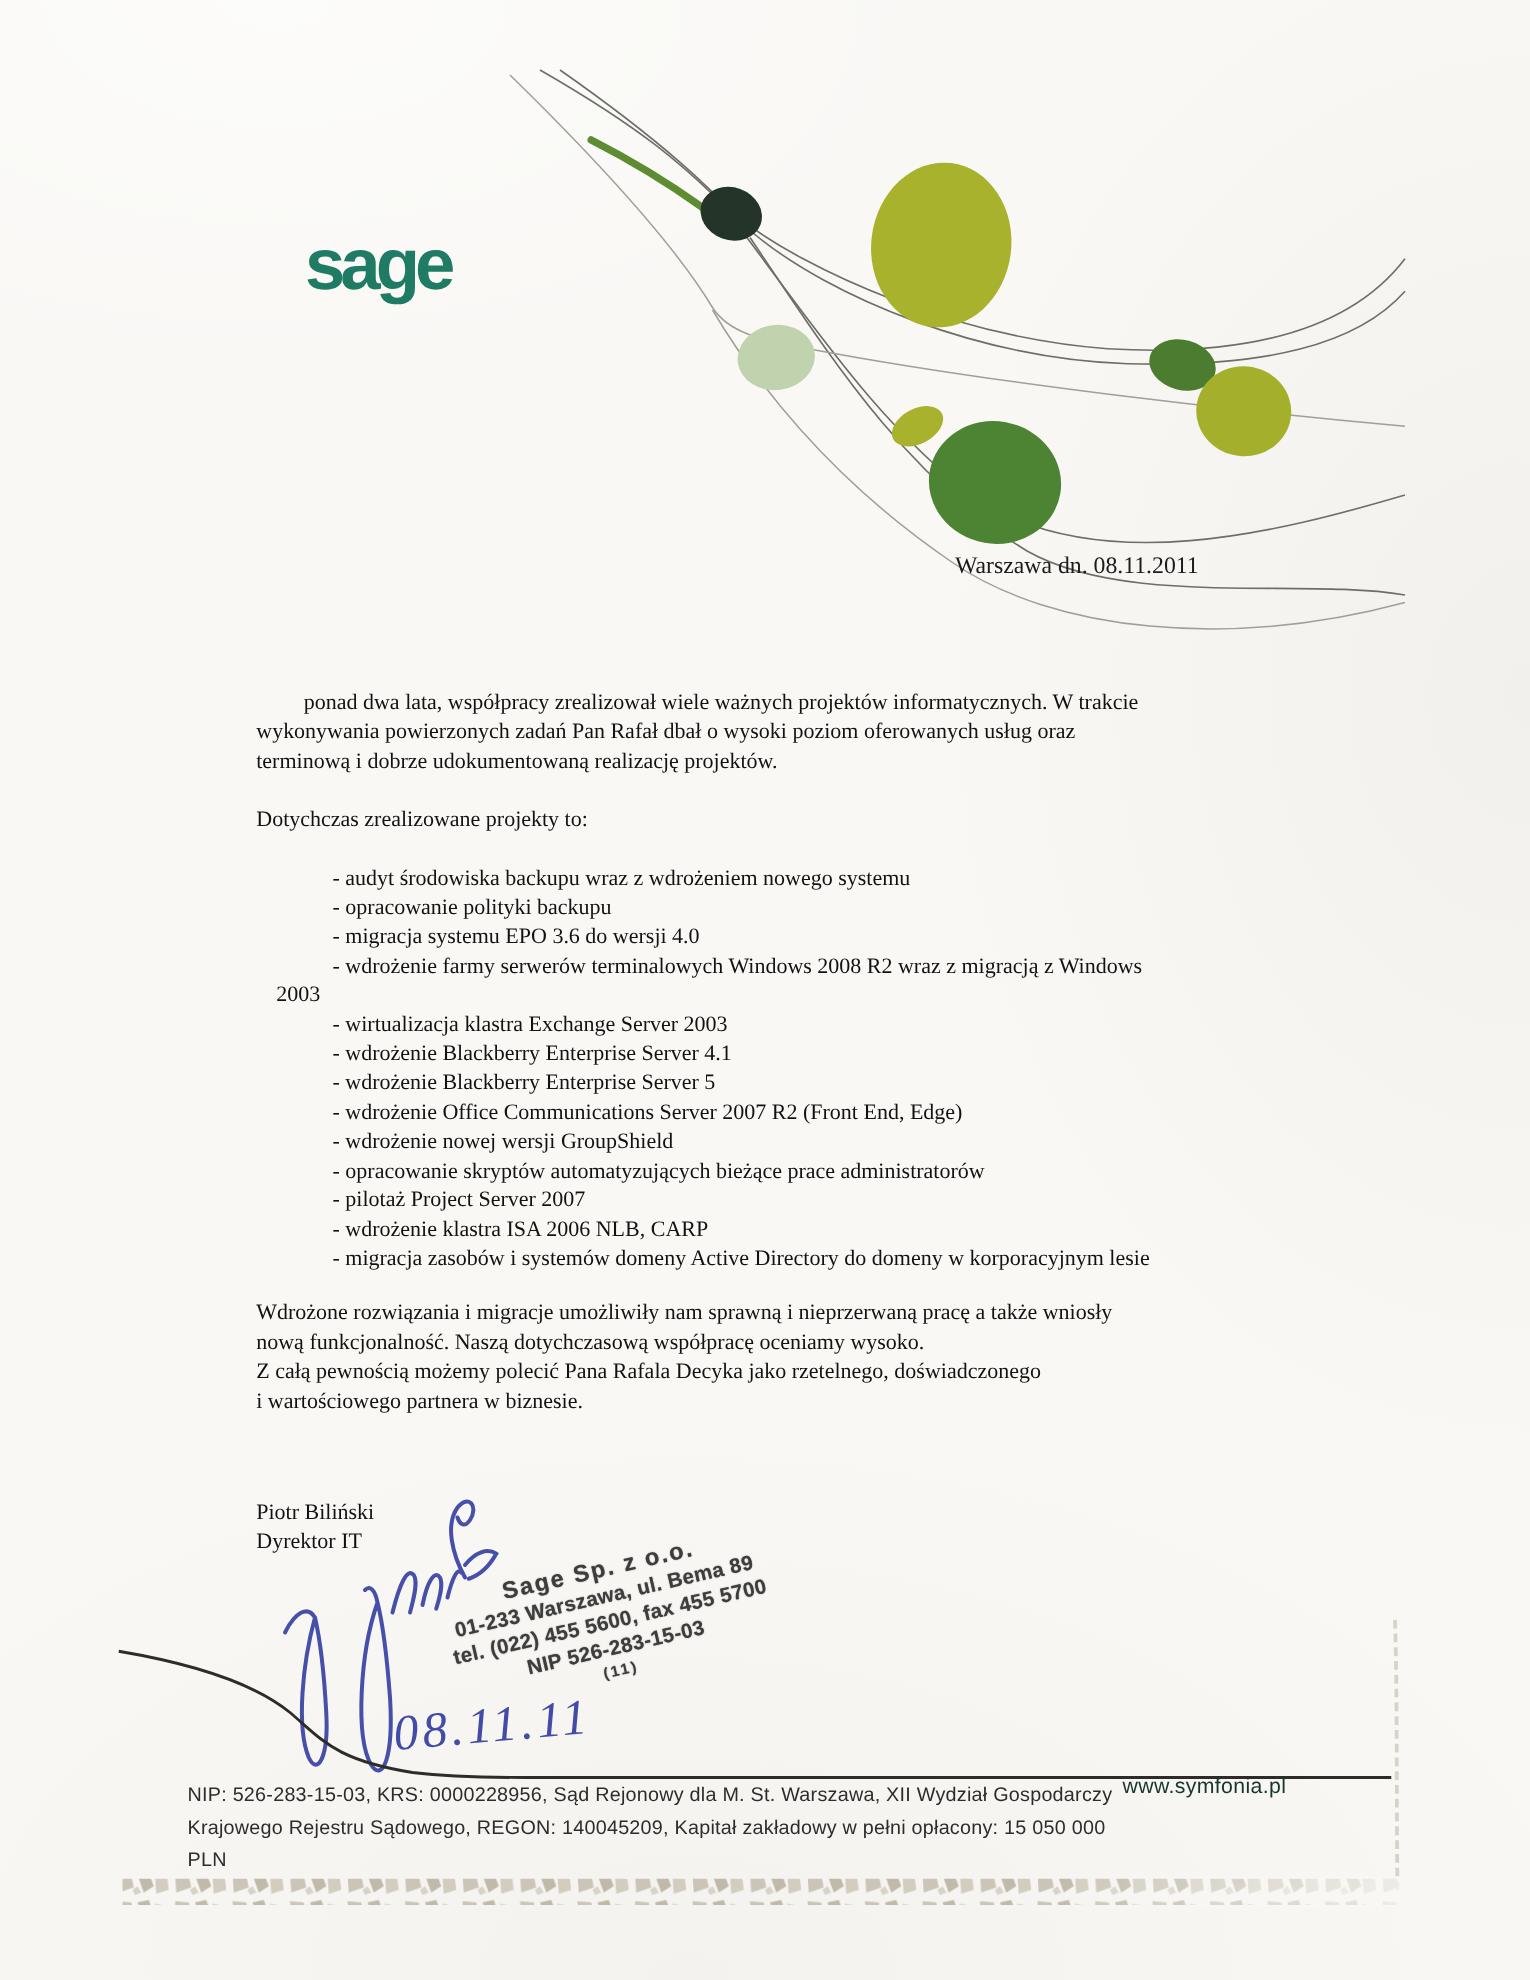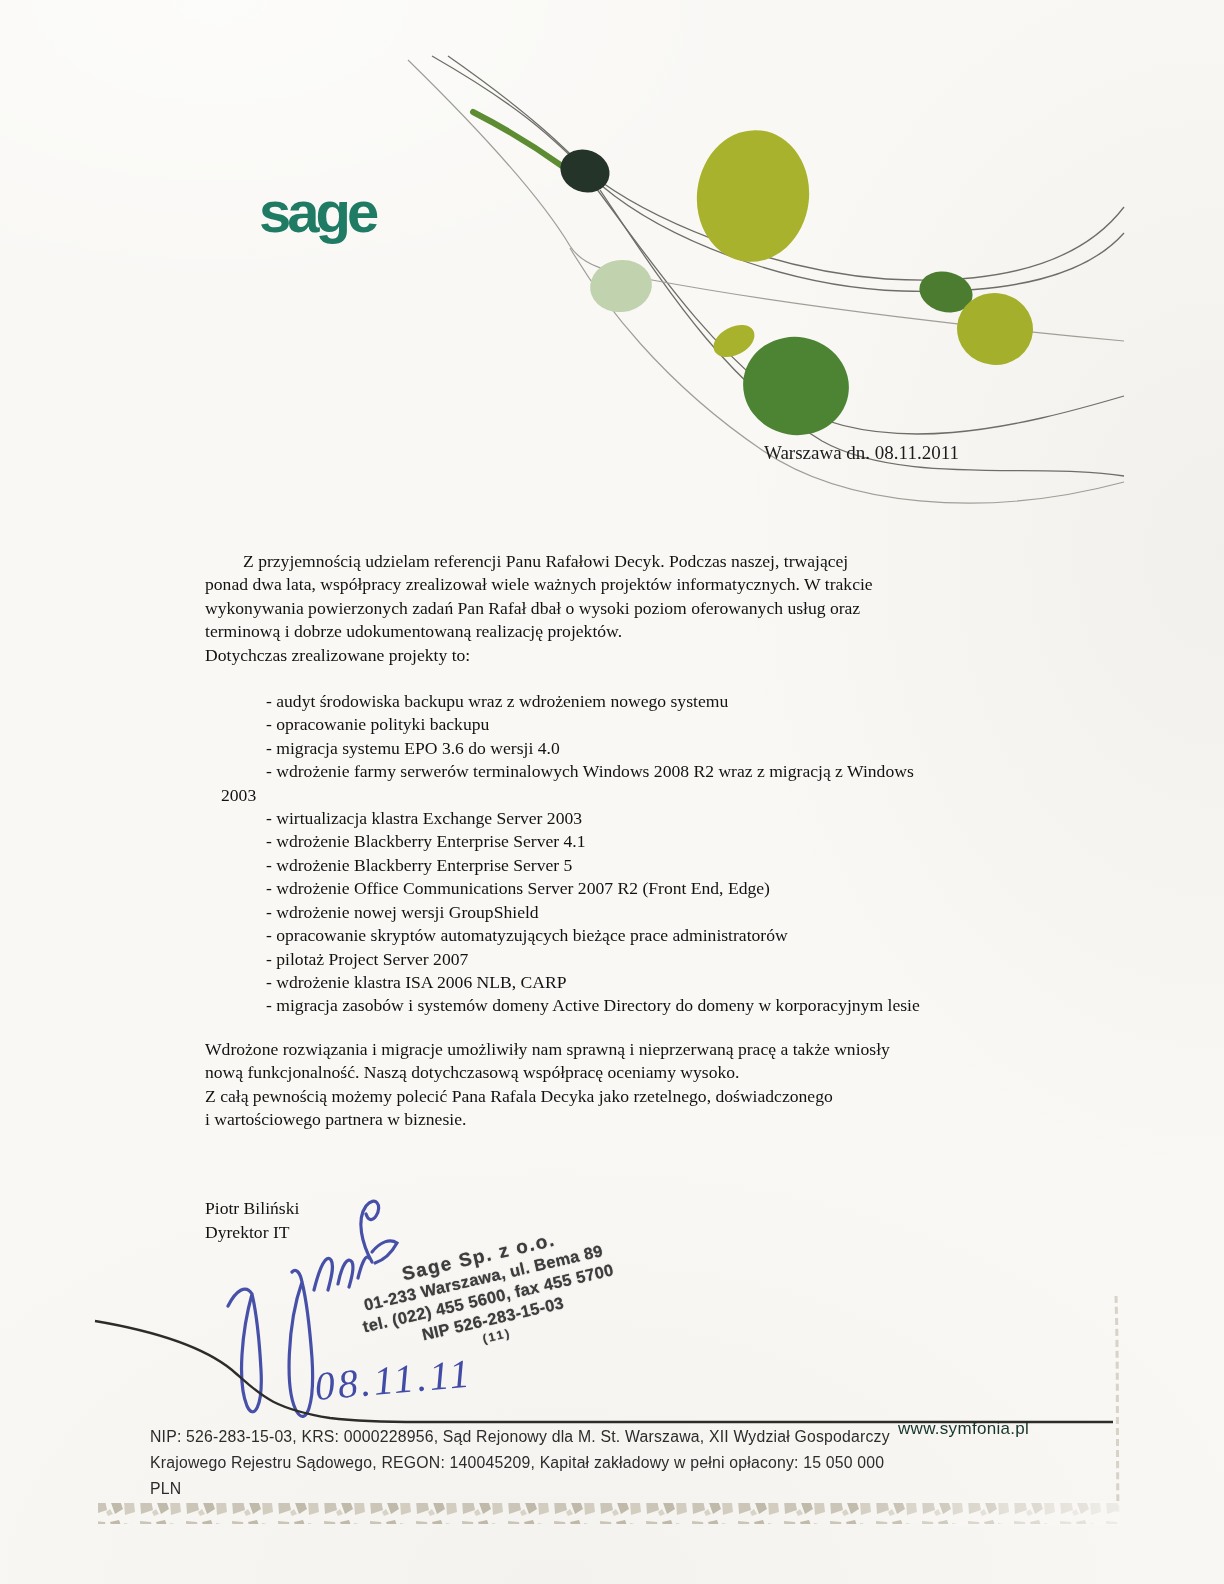--- a/index.html
+++ b/index.html
@@ -9,34 +9,34 @@
       radial-gradient(900px 500px at 18% 0%, rgba(255,255,255,.55), transparent 60%),
       radial-gradient(700px 900px at 100% 35%, rgba(120,115,100,.06), transparent 70%),
       radial-gradient(1100px 650px at 45% 100%, rgba(140,135,118,.05), transparent 70%),
       #f9f8f5;
     font-family:"Liberation Serif", serif; color:#141414;
   }
   svg.layer { position:absolute; left:0; top:0; }
 
   
   .logo {
-    position:absolute; left:259px; top:178px;
+    position:absolute; left:244px; top:178px;
     font-family:"Liberation Sans", sans-serif; font-weight:bold;
     font-size:58px; letter-spacing:-4px; color:var(--sage_teal,#1f7b63);
   }
 
   
   .dateline { position:absolute; left:764px; top:442px; font-size:19px; color:#1b1b1b; }
 
   
   .body-text { position:absolute; left:205px; top:550px; width:860px;
                font-size:17.6px; line-height:23.4px; color:#121212; }
   .intro-lines div, .closing div { white-space:nowrap; }
   .intro-lines div:first-child { text-indent:38px; }
-  .heading { }
+  .heading { margin-top:24px; }
   .projects { margin-top:23px; }
   .project { margin-left:61px; white-space:nowrap; }
   .project.cont { margin-left:16px; }
   .closing { margin-top:20px; }
   .signer { margin-top:66px; }
   .signer div { line-height:23.4px; }
 
   
   .stamp {
     position:absolute; left:330px; top:1280px; width:300px;
@@ -96,21 +96,20 @@
     <ellipse cx="946" cy="292" rx="27" ry="20" transform="rotate(15 946 292)" fill="#4c7c2f"></ellipse>
     <ellipse cx="995" cy="329" rx="38" ry="36" transform="rotate(5 995 329)" fill="#a4af2b"></ellipse>
   </svg>
 
   <div class="logo">sage</div>
 
   <div class="dateline">Warszawa dn. 08.11.2011</div>
 
   <div class="body-text">
     <div class="intro-lines">
-        <div>Z przyjemnością udzielam referencji Panu Rafałowi Decyk. Podczas naszej, trwającej</div>
         <div>ponad dwa lata, współpracy zrealizował wiele ważnych projektów informatycznych. W trakcie</div>
         <div>wykonywania powierzonych zadań Pan Rafał dbał o wysoki poziom oferowanych usług oraz</div>
         <div>terminową i dobrze udokumentowaną realizację projektów.</div>
       </div>
     <div class="heading">Dotychczas zrealizowane projekty to:</div>
     <div class="projects">
         <div class="project">- audyt środowiska backupu wraz z wdrożeniem nowego systemu</div>
         <div class="project">- opracowanie polityki backupu</div>
         <div class="project">- migracja systemu EPO 3.6 do wersji 4.0</div>
         <div class="project">- wdrożenie farmy serwerów terminalowych Windows 2008 R2 wraz z migracją z Windows</div>

